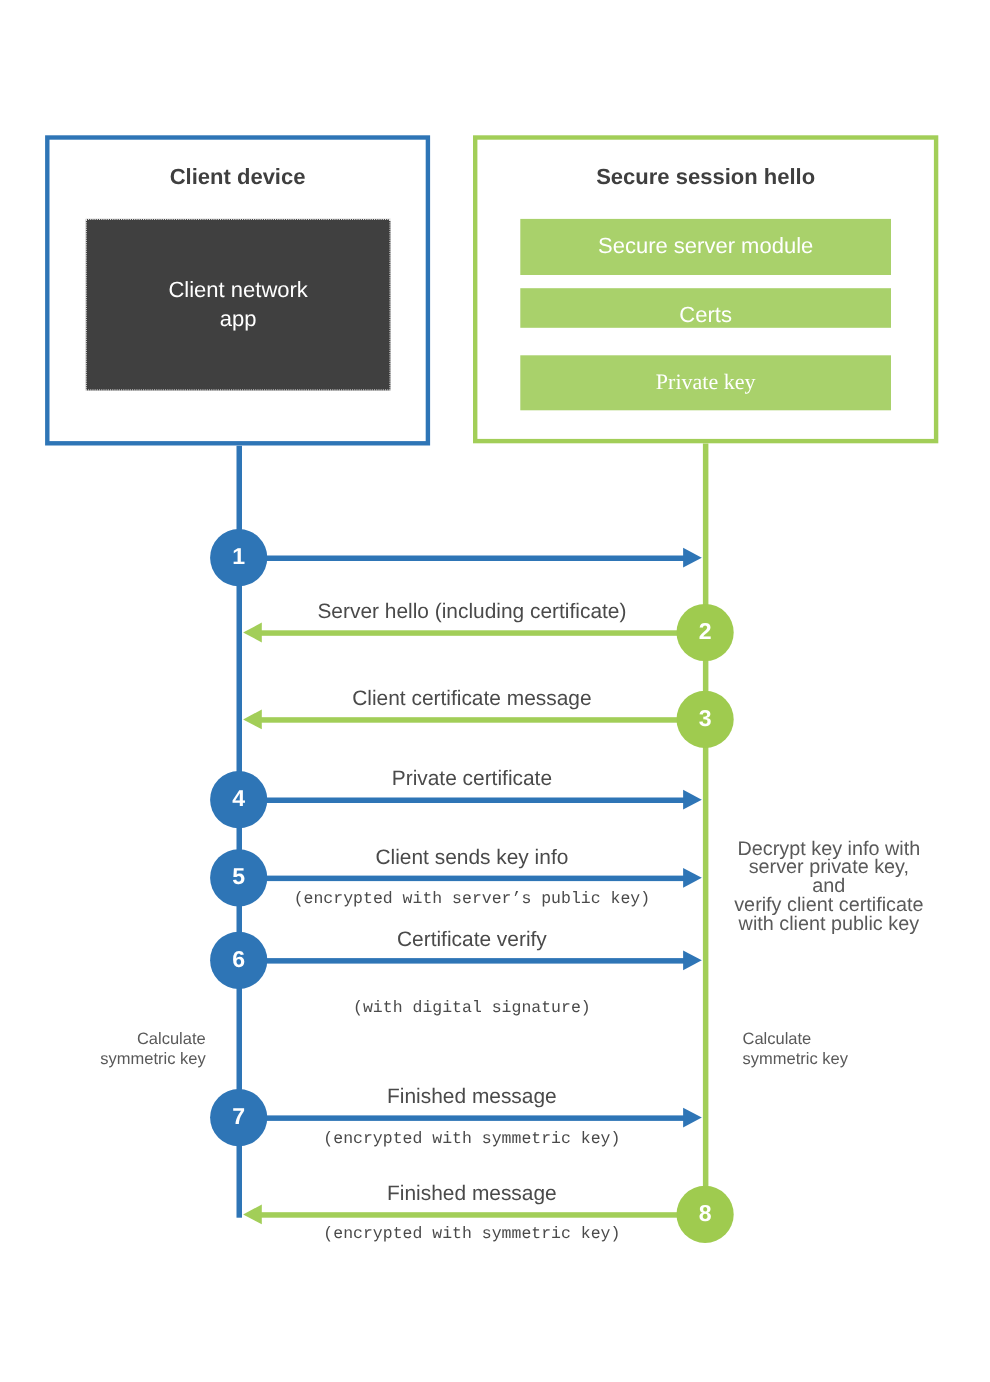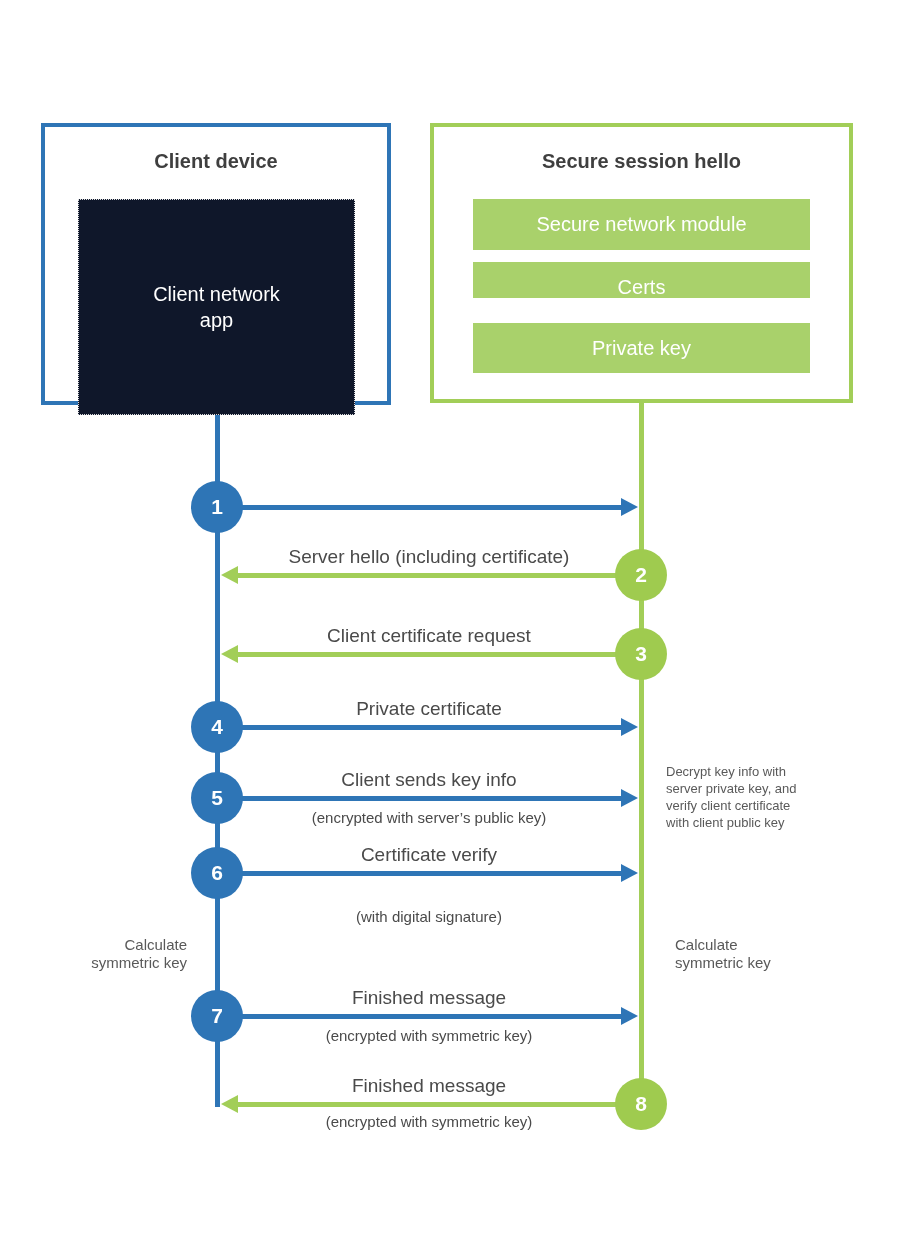--- a/index.html
+++ b/index.html
@@ -13,21 +13,21 @@
   }
   
   .actor-box{position:absolute;background:#fff;box-sizing:border-box;}
   .client-box{left:41px;top:123px;width:350px;height:282px;border:4px solid #2E75B6;}
   .server-box{left:430px;top:123px;width:423px;height:280px;border:4px solid #A2CE58;}
   .actor-title{
     position:absolute;left:0;right:0;top:23px;text-align:center;
     font-size:20px;font-weight:bold;color:#3F3F3F;
   }
   .app-box{
-    position:absolute;left:78px;top:199px;width:277px;height:216px;background:#0f172a;
+    position:absolute;left:78px;top:199px;width:277px;height:156px;background:#404040;
     border:1px dotted rgba(255,255,255,0.85);box-sizing:border-box;
     display:flex;align-items:center;justify-content:center;
   }
   .app-box .app-text{
     color:#ffffff;font-size:20px;line-height:26px;text-align:center;white-space:pre-line;
   }
   .green-bar{
     position:absolute;left:473px;width:337px;background:#A9D16B;
     text-align:center;color:#ffffff;font-size:20px;
   }
@@ -55,25 +55,25 @@
     content:'';position:absolute;left:-16px;top:-7px;width:0;height:0;
     border-right:17px solid #A2CE58;border-top:9.5px solid transparent;border-bottom:9.5px solid transparent;
   }
   
   .alabel{
     position:absolute;left:240px;width:378px;text-align:center;
     font-size:19px;color:#4A4A4A;
   }
   .asub{
     position:absolute;left:240px;width:378px;text-align:center;
-    font-size:15px;color:#4A4A4A;
+    font-size:15px;color:#4A4A4A;font-family:Liberation Mono, monospace;
   }
   
   .note{position:absolute;font-size:15px;line-height:18px;color:#595959;white-space:pre-line;}
-  .note.decrypt{left:666px;top:763px;width:175px;font-size:13px;line-height:17px;text-align:left;}
+  .note.decrypt{left:666px;top:763px;width:175px;font-size:18px;line-height:17px;text-align:center;}
   .note.calc-left{left:37px;top:936px;width:150px;text-align:right;}
   .note.calc-right{left:675px;top:936px;width:150px;text-align:left;}
 </style>
 </head>
 <body>
 
 <div id="canvas">
 
 
   <div class="lifeline blue"></div>
@@ -83,34 +83,34 @@
     <div class="actor-title">Client device</div>
   </div>
   <div class="app-box">
     <div class="app-text">Client network
 app</div>
   </div>
 
   <div class="actor-box server-box">
     <div class="actor-title">Secure session hello</div>
   </div>
-  <div class="green-bar" style="top:199px;height:51px;line-height:51px;">Secure network module</div>
+  <div class="green-bar" style="top:199px;height:51px;line-height:51px;">Secure server module</div>
   <div class="green-bar" style="top:262px;height:36px;line-height:50px;">Certs</div>
-  <div class="green-bar" style="top:323px;height:50px;line-height:50px;">Private key</div>
+  <div class="green-bar" style="top:323px;height:50px;line-height:50px;font-family:Liberation Serif, serif;">Private key</div>
 
   <div class="circle blue-c" style="top:481px;">1</div>
   <div class="arrow blue right" style="left:240px;top:505px;width:382px;"></div>
 
   <div class="circle green-c" style="top:549px;">2</div>
   <div class="arrow green left" style="left:237px;top:573px;width:380px;"></div>
   <div class="alabel" style="top:546px;">Server hello (including certificate)</div>
 
   <div class="circle green-c" style="top:628px;">3</div>
   <div class="arrow green left" style="left:237px;top:652px;width:380px;"></div>
-  <div class="alabel" style="top:625px;">Client certificate request</div>
+  <div class="alabel" style="top:625px;">Client certificate message</div>
 
   <div class="circle blue-c" style="top:701px;">4</div>
   <div class="arrow blue right" style="left:240px;top:725px;width:382px;"></div>
   <div class="alabel" style="top:698px;">Private certificate</div>
 
   <div class="circle blue-c" style="top:772px;">5</div>
   <div class="arrow blue right" style="left:240px;top:796px;width:382px;"></div>
   <div class="alabel" style="top:769px;">Client sends key info</div>
   <div class="asub" style="top:809px;">(encrypted with server’s public key)</div>
 

